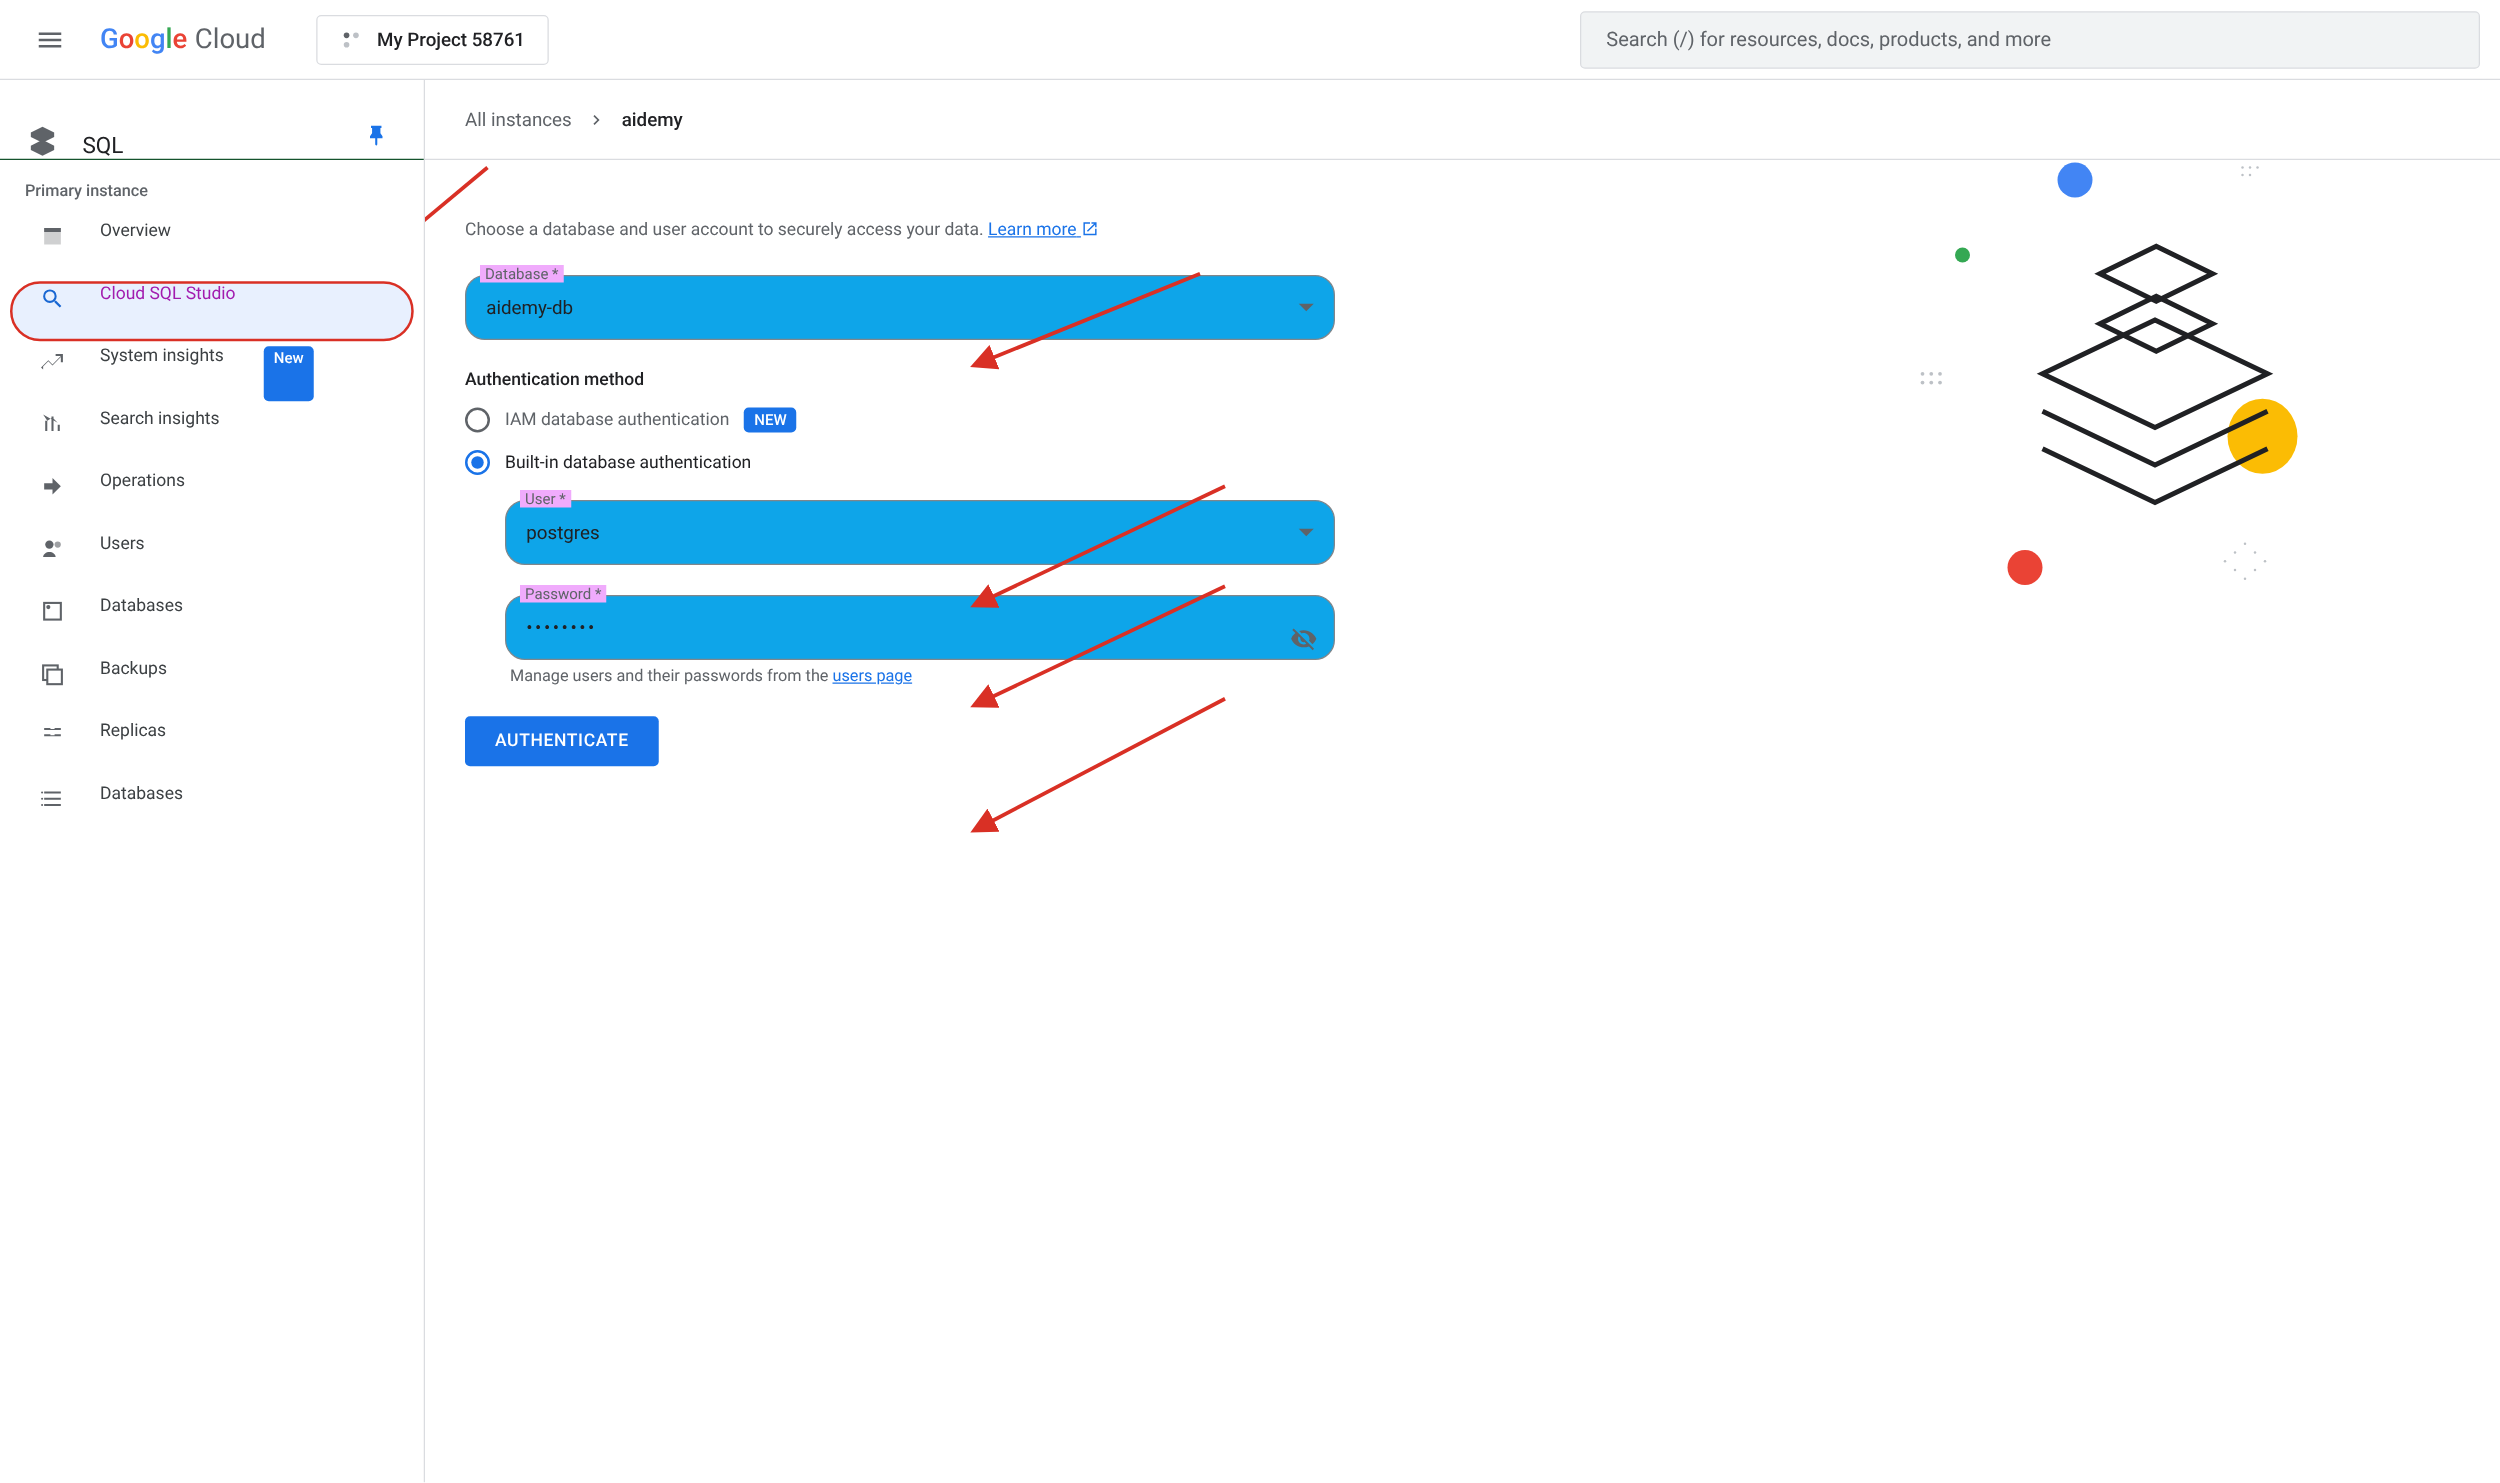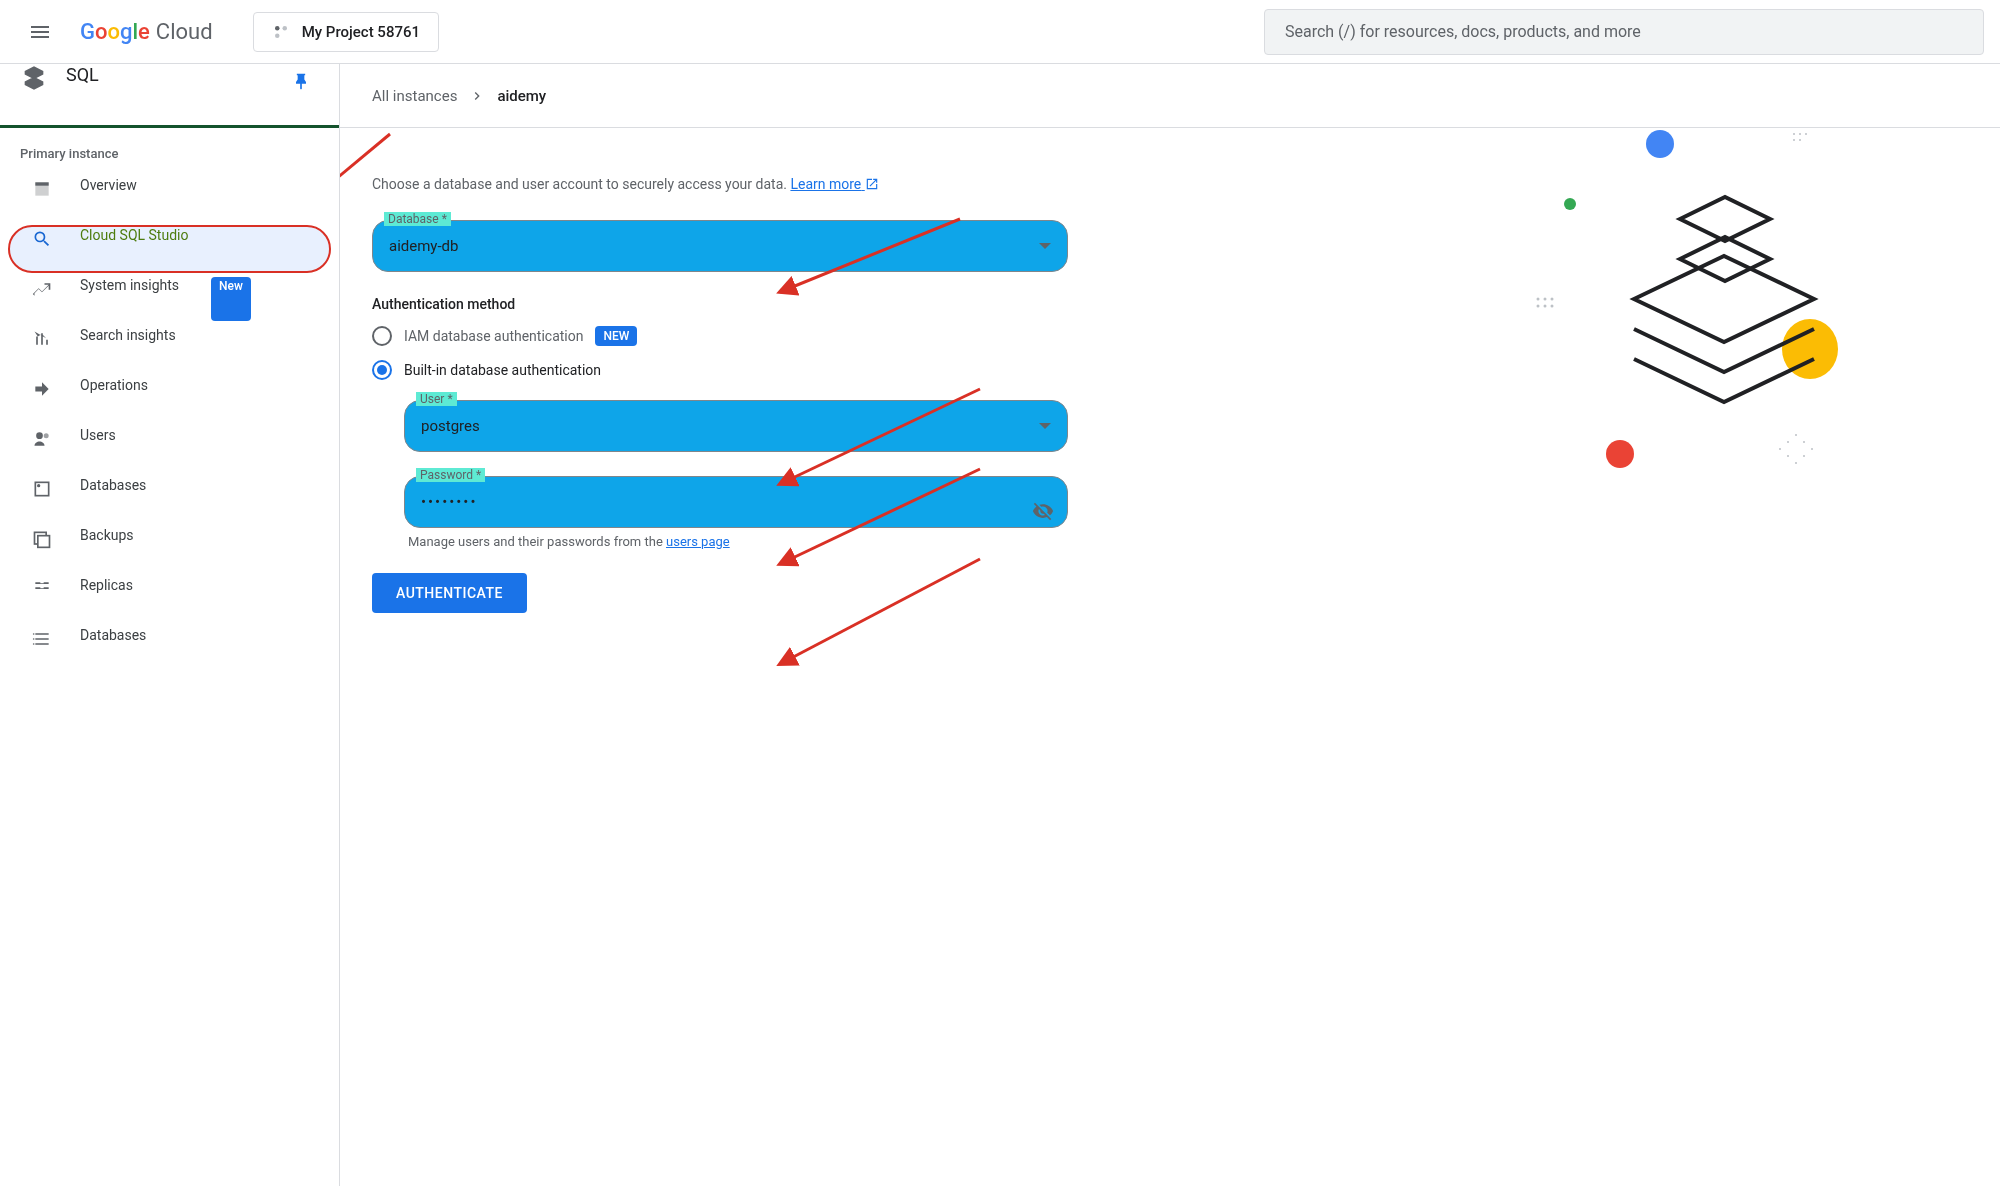--- a/index.html
+++ b/index.html
@@ -7,40 +7,40 @@
 .topbar { height:64px; display:flex; align-items:center; padding:0 16px; border-bottom:1px solid #dadce0; gap:16px; }
 .menu-btn { width:48px; height:48px; display:flex; align-items:center; justify-content:center; border:none; background:none; cursor:pointer; border-radius:50%; }
 .logo { display:flex; align-items:baseline; gap:6px; font-family:'Product Sans',Arial,sans-serif; }
 .logo-text { font-size:22px; color:#5f6368; font-weight:400; }
 .logo-google { font-size:22px; font-weight:500; }
 .g-b { color:#4285f4; } .g-r { color:#ea4335; } .g-y { color:#fbbc04; } .g-g { color:#34a853; }
 .project-selector { display:flex; align-items:center; gap:12px; height:40px; padding:0 18px; border:1px solid #dadce0; border-radius:4px; cursor:pointer; font-size:15px; font-weight:500; margin-left:24px; }
 .search-box { flex:1; height:46px; margin-left:auto; background:#f1f3f4; border:1px solid #dadce0; border-radius:4px; display:flex; align-items:center; padding:0 20px; font-size:16px; color:#5f6368; max-width:720px; }
 .main { display:flex; height:calc(100% - 64px); }
 .sidebar { width:340px; border-right:1px solid #dadce0; display:flex; flex-direction:column; }
-.sidebar-header { height:64px; display:flex; align-items:flex-start; padding:0 20px; gap:18px; border-bottom:3px solid #14532d; }
+.sidebar-header { height:64px; display:flex; align-items:flex-end; padding:0 20px; gap:18px; border-bottom:1px solid #14532d; }
 .sidebar-title { font-size:18px; color:#202124; font-weight:400; flex:1; }
 .pin-btn { width:36px; height:36px; display:flex; align-items:center; justify-content:center; border:none; background:none; cursor:pointer; color:#1a73e8; border-radius:50%; }
 .section-label { font-size:13px; color:#5f6368; font-weight:500; padding:18px 20px 8px; }
 .nav-list { list-style:none; padding:4px 0; }
 .nav-item { display:flex; height:48px; padding:0 20px; gap:26px; font-size:14px; color:#3c4043; cursor:pointer; border:2px solid transparent; border-radius:24px; margin:2px 8px; }
-.nav-item.highlighted { border-color:#d93025; background:#e8f0fe; color:#4d7c0f; }
+.nav-item.highlighted { border-color:#d93025; background:#e8f0fe; color:#a21caf; }
 .nav-item .ico { width:24px; height:24px; display:flex; align-items:center; justify-content:center; color:#5f6368; flex-shrink:0; }
 .nav-item.selected .ico, .nav-item.highlighted .ico { color:#1967d2; }
 .badge-new { background:#1a73e8; color:#fff; font-size:12px; font-weight:500; padding:2px 8px; border-radius:4px; margin-left:6px; }
 .content { flex:1; padding:0; overflow:auto; position:relative; }
 .breadcrumb { height:64px; display:flex; align-items:center; padding:0 32px; gap:12px; font-size:15px; color:#5f6368; border-bottom:1px solid #dadce0; }
 .breadcrumb a { color:#5f6368; text-decoration:none; }
 .breadcrumb-current { color:#202124; font-weight:500; }
 .form-area { padding:48px 32px; max-width:760px; position:relative; }
 h1 { font-size:24px; font-weight:400; margin-bottom:16px; }
 .subtitle { font-size:14px; color:#5f6368; margin-bottom:28px; }
 .subtitle a { color:#1a73e8; text-decoration:underline; }
 .field { position:relative; margin-bottom:24px; }
-.field-label { position:absolute; top:-8px; left:12px; background:#5eead4; padding:0 4px; font-size:12px; color:#5f6368; }
+.field-label { position:absolute; top:-8px; left:12px; background:#f0abfc; padding:0 4px; font-size:12px; color:#5f6368; }
 .field-select, .field-input { width:100%; height:52px; border:1px solid #80868b; border-radius:16px; padding:0 16px; font-size:15px; background:#0ea5e9; display:flex; align-items:center; justify-content:space-between; cursor:pointer; }
 .field-input { cursor:text; }
 .dropdown-arrow { border-left:6px solid transparent; border-right:6px solid transparent; border-top:6px solid #5f6368; }
 .auth-section { margin-bottom:20px; }
 .auth-section h3 { font-size:14px; font-weight:500; margin-bottom:14px; }
 .radio-row { display:flex; align-items:center; gap:12px; margin-bottom:14px; cursor:pointer; }
 .radio { width:20px; height:20px; border:2px solid #5f6368; border-radius:50%; display:flex; align-items:center; justify-content:center; }
 .radio.checked { border-color:#1a73e8; }
 .radio.checked::after { content:''; width:10px; height:10px; background:#1a73e8; border-radius:50%; }
 .radio-label { font-size:14px; color:#5f6368; }

